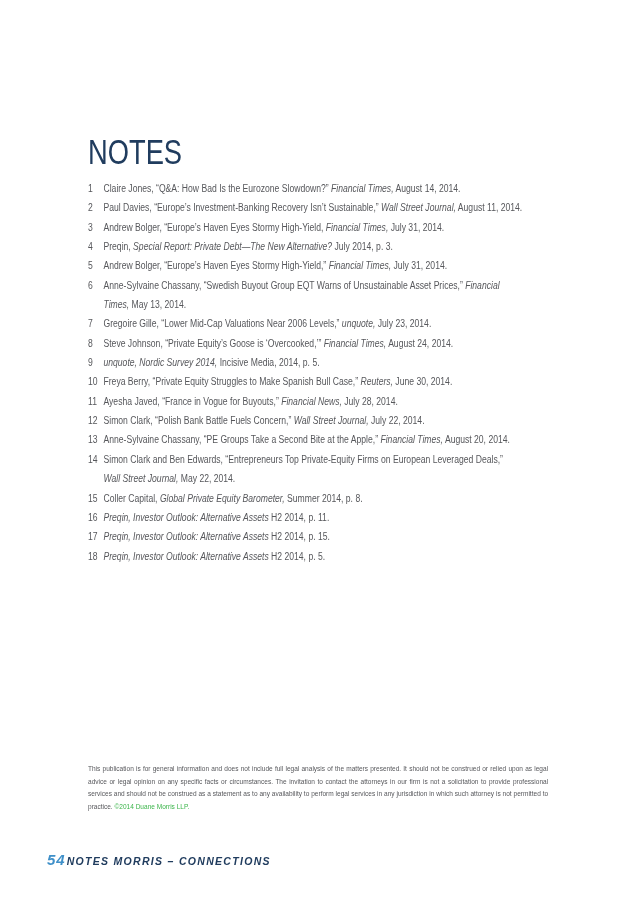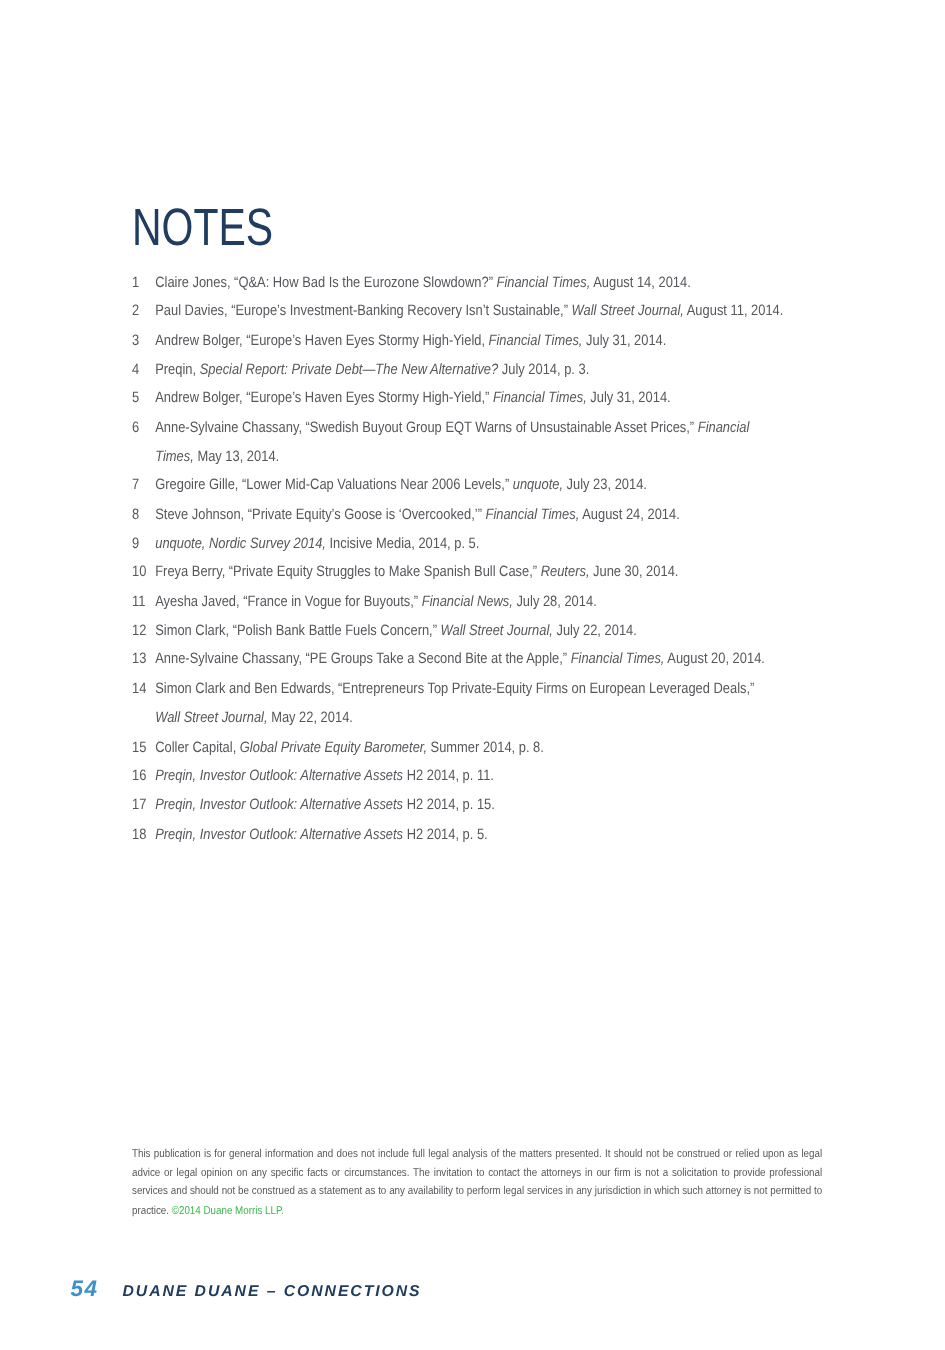--- a/index.html
+++ b/index.html
@@ -71,21 +71,21 @@
     color: var(--gray);
   }
   .disclaimer .copyright { color: var(--green); }
   
   .footer {
     position: absolute;
     left: 47px;
     top: 851px;
     display: flex;
     align-items: baseline;
-    gap: 16px;
+    gap: 1px;
     font-style: italic;
     font-weight: bold;
     white-space: nowrap;
   }
   .footer-page-num {
     font-size: 15px;
     letter-spacing: 1px;
     color: var(--blue);
   }
   .footer-publication {
@@ -211,16 +211,16 @@
         <div class="note-body">
           <div class="note-line"><i>Preqin, Investor Outlook: Alternative Assets</i><span> H2 2014, p. 5.</span></div>
         </div>
       </div>
     </div>
 
   <p class="disclaimer"><span>This publication is for general information and does not include full legal analysis of the matters presented. It should not be construed or relied upon as legal advice or legal opinion on any specific facts or circumstances. The invitation to contact the attorneys in our firm is not a solicitation to provide professional services and should not be construed as a statement as to any availability to perform legal services in any jurisdiction in which such attorney is not permitted to practice. </span><span class="copyright">©2014 Duane Morris LLP.</span></p>
 
   <div class="footer">
     <span class="footer-page-num">54</span>
-    <span class="footer-publication">DUANE DUANE – CONNECTIONS</span>
+    <span class="footer-publication">NOTES MORRIS – CONNECTIONS</span>
   </div>
 
 </div>
 
 </body></html>

